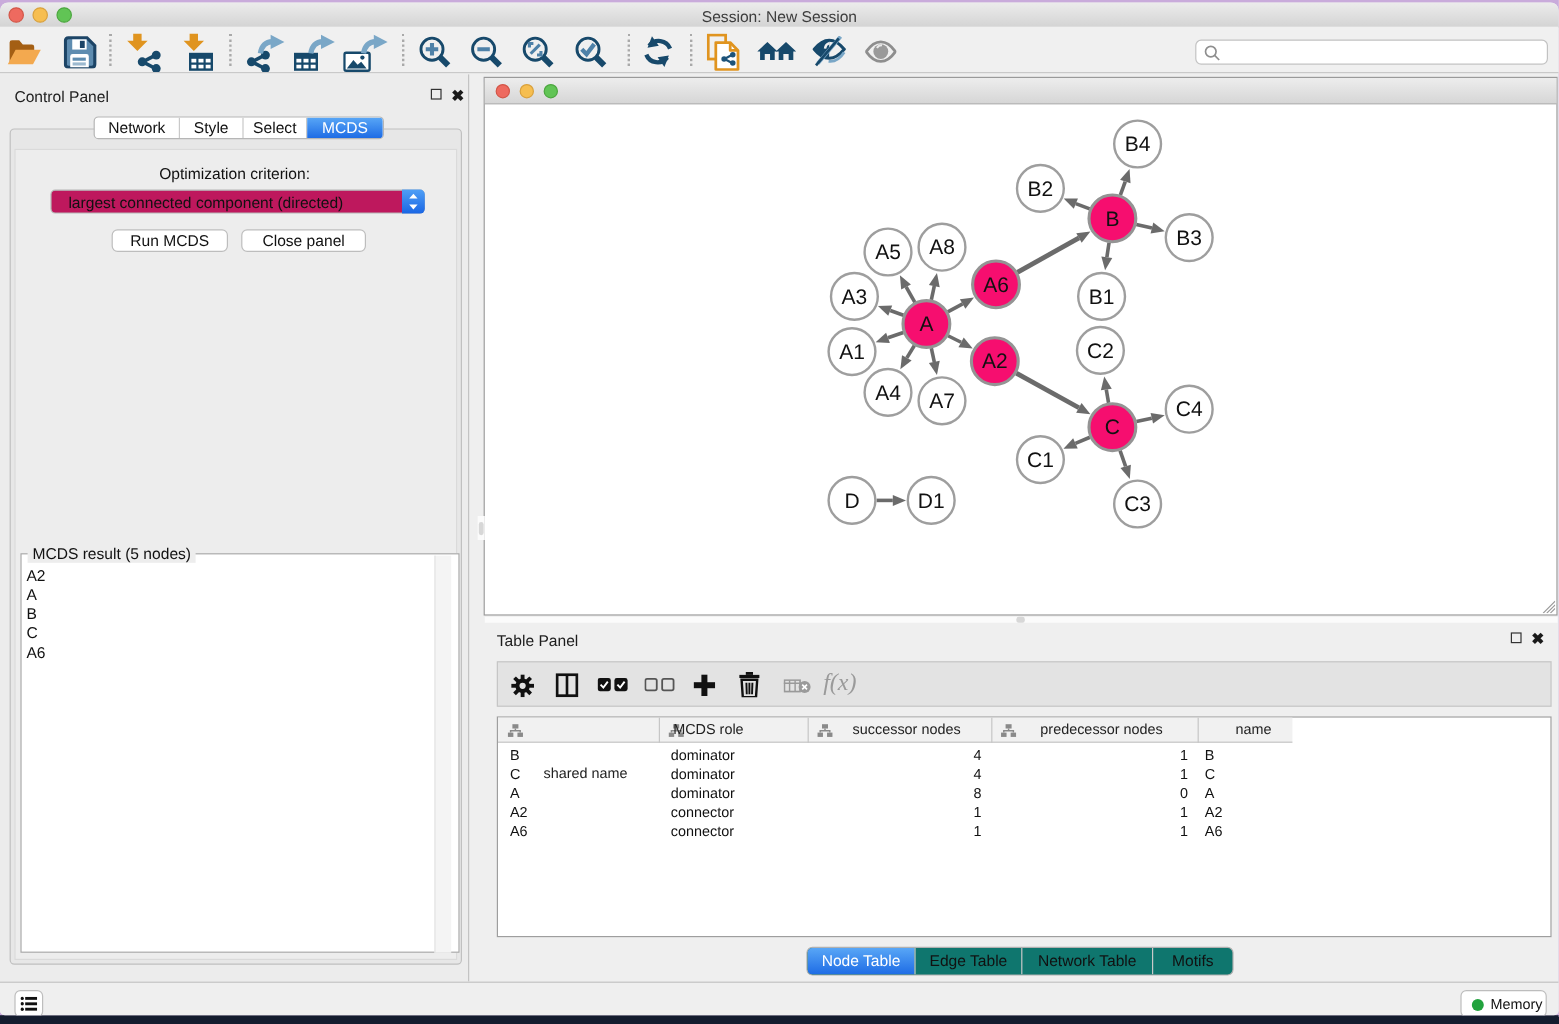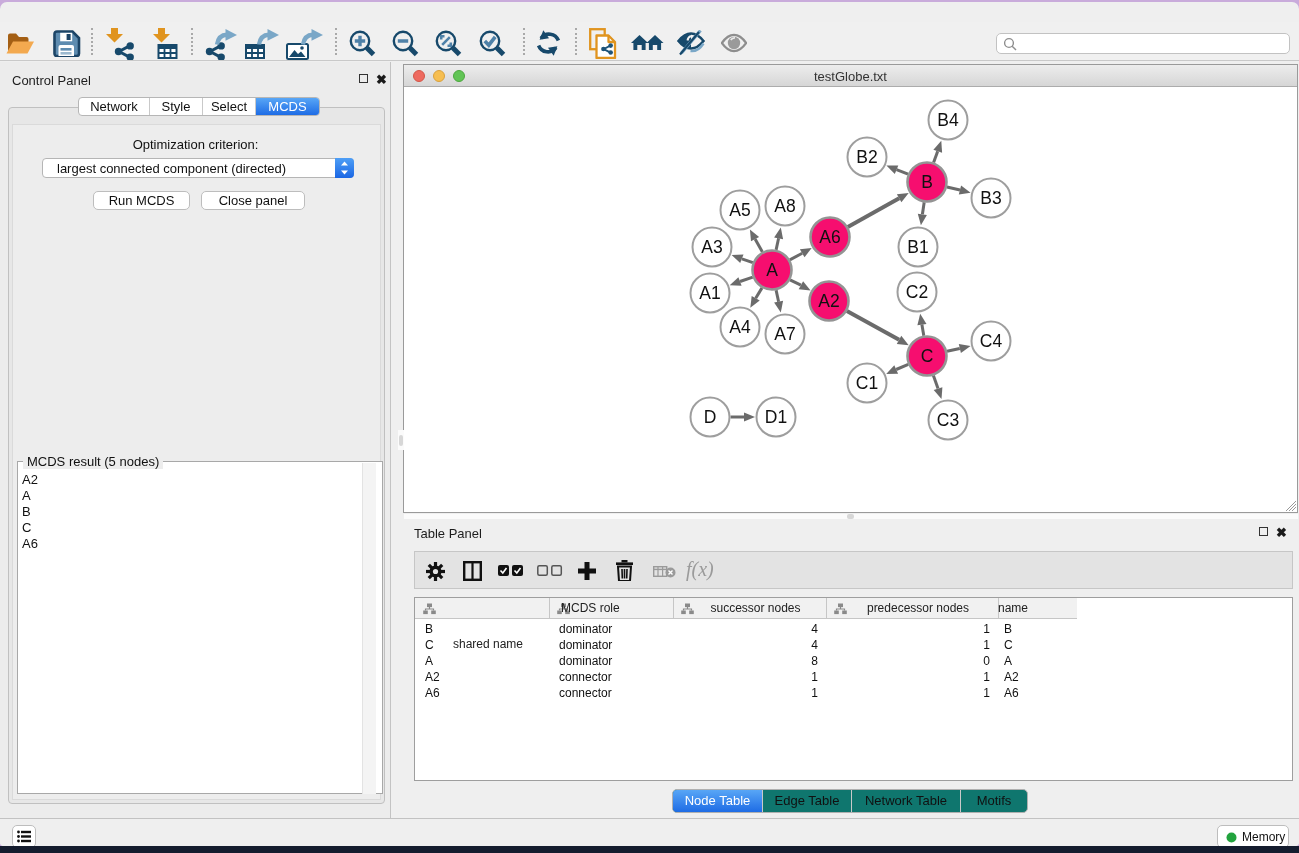--- a/index.html
+++ b/index.html
@@ -26,21 +26,21 @@
 #tabinner { left:3px; top:16px; width:369px; height:676px; background:#ededed;
   border:1px solid #dadada; }
 #tabs { left:78px; top:35px; height:19px; display:flex; border:1px solid #b6b6b6;
   border-radius:4px; overflow:hidden; background:#fff; }
 #tabs div { font-size:13px; color:#111; line-height:18px;
   border-right:1px solid #c9c9c9; text-align:center;}
 #tabs div:last-child { border-right:none; }
 #tabs .sel { background:linear-gradient(180deg,#58a6f6,#1e6ce5); color:#fff; }
 .btn { background:#fff; border:1px solid #bdbdbd; border-radius:5px; font-size:13px;
   color:#111; text-align:center; }
-#combo { left:42px; top:96px; width:312px; height:20px; background:#ffffff;
+#combo { left:42px; top:96px; width:312px; height:20px; background:#be185d;
   border:1px solid #b5b5b5; border-radius:4px; font-size:13px; color:#111; }
 #combocap { right:-1px; top:-1px; width:19px; height:20px; border-radius:0 4px 4px 0;
   background:linear-gradient(180deg,#4f9ff6,#1a66e4); }
 #groupbox { left:17px; top:399px; width:366px; height:333px; border:1px solid #a8a8a8;
   background:#fff; }
 #grouptitle { left:5px; top:-8px; background:#ededed; font-size:13px; color:#111;
   padding:0 4px; }
 #mcdslist { font-size:13px; color:#111; line-height:16px; left:4px; top:10px; }
 #scrolltrack { right:6px; top:1px; width:14px; height:331px; background:#f4f4f4;
   border-left:1px solid #e3e3e3; }
@@ -66,20 +66,26 @@
   border-right:1px solid #c9c9c9; }
 #btabs div:last-child { border-right:none; }
 #btabs .sel { background:linear-gradient(180deg,#58a6f6,#1e6ce5); color:#fff; }
 #statusbar { left:0; top:816px; width:100%; height:28px; background:#efefef;
   border-top:1px solid #c2c2c2; }
 #deskbottom { left:0; top:846px; width:1299px; height:7px; background:#141c2e; }
 </style></head><body>
 <div class="abs" id="deskbottom"></div>
 <div class="abs" id="win">
 
+<div class="abs" id="titlebar">
+ <div class="abs tl" style="left:7px;top:4px;background:#ee6a5f;border:0.5px solid #d35648;"></div>
+ <div class="abs tl" style="left:27px;top:4px;background:#f6be50;border:0.5px solid #d9a13d;"></div>
+ <div class="abs tl" style="left:47px;top:4px;background:#61c455;border:0.5px solid #4ca73f;"></div>
+ <div class="abs" id="ttext">Session: New Session</div>
+</div>
 <div class="abs" id="toolbar">
       <svg class="abs" style="left:5px;top:9px" width="31" height="25" viewBox="0 0 31 25">
 <path d="M3 21 L3 4.5 Q3 2.5 5 2.5 L11 2.5 L14 6 L21.5 6 Q23.5 6 23.5 8 L23.5 11 L8.5 11 Z" fill="#a45f14"></path>
 <path d="M1.5 22.5 L8 10.5 L29 10.5 L22.5 22.5 Z" fill="#f3a94f"></path>
       </svg>
       <svg class="abs" style="left:53px;top:8px" width="28" height="27" viewBox="0 0 28 27">
 <path d="M1.5 4 Q1.5 1.5 4 1.5 L19.5 1.5 L26 8 L26 23.5 Q26 26 23.5 26 L4 26 Q1.5 26 1.5 23.5 Z" fill="#5e8cb0" stroke="#1c4466" stroke-width="2.6"></path>
 <rect x="7.2" y="2.8" width="12" height="8.5" fill="#fff"></rect>
 <rect x="13.6" y="4" width="4" height="6" fill="#1c4466"></rect>
 <path d="M5.5 26 L5.5 17 Q5.5 15 7.5 15 L19 15 Q21 15 21 17 L21 26 Z" fill="#fff"></path>
@@ -251,21 +257,20 @@
    <div class="abs" id="mcdslist">A2<br>A<br>B<br>C<br>A6</div>
  </div>
 </div>
 
 <div class="abs" style="left:403px;top:62px;width:6px;height:5px;background:#3a6fd8;clip-path:polygon(0 0, 100% 0, 0 100%);"></div>
 <div class="abs" id="netwin">
  <div class="abs" id="nettitle">
   <div class="abs tls" style="left:9px;top:5px;background:#ee6a5f;border:0.5px solid #d35648;"></div>
   <div class="abs tls" style="left:29px;top:5px;background:#f6be50;border:0.5px solid #d9a13d;"></div>
   <div class="abs tls" style="left:49px;top:5px;background:#61c455;border:0.5px solid #4ca73f;"></div>
-  <div class="abs" id="nettext">testGlobe.txt</div>
  </div>
  <svg class="abs" style="left:0;top:22px" width="893" height="424" viewBox="0 0 893 424">
  <line x1="358.4" y1="164.9" x2="351.1" y2="152.1" stroke="#6b6b6b" stroke-width="3"></line>
 <polygon points="345.9,142.4 355.1,150.0 347.0,154.3" fill="#6b6b6b"></polygon>
 <line x1="372.1" y1="162.9" x2="374.6" y2="151.3" stroke="#6b6b6b" stroke-width="3"></line>
 <polygon points="376.8,140.6 379.1,152.3 370.1,150.4" fill="#6b6b6b"></polygon>
 <line x1="348.9" y1="175.7" x2="337.9" y2="171.8" stroke="#6b6b6b" stroke-width="3"></line>
 <polygon points="327.6,167.9 339.5,167.5 336.2,176.1" fill="#6b6b6b"></polygon>
 <line x1="348.8" y1="190.1" x2="336.0" y2="194.5" stroke="#6b6b6b" stroke-width="3"></line>
 <polygon points="325.7,198.3 334.4,190.2 337.6,198.8" fill="#6b6b6b"></polygon>
@@ -441,21 +446,21 @@
         <div class="abs hlabel" style="left:270px;width:141px;text-align:center;">successor nodes</div>
         <div class="abs hsep" style="left:411px"></div>
         <svg class="abs" style="left:419px;top:5px" width="13" height="12" viewBox="0 0 13 12">
           <rect x="4" y="0.5" width="5" height="3.6" fill="#8a8a8a"></rect>
 <rect x="0.2" y="7.5" width="4.6" height="3.6" fill="#8a8a8a"></rect>
           <rect x="8.2" y="7.5" width="4.6" height="3.6" fill="#8a8a8a"></rect>
 <path d="M6.5 4 L6.5 6 M2.5 7.5 L2.5 6 L10.5 6 L10.5 7.5" fill="none" stroke="#8a8a8a" stroke-width="1.2"></path>
         </svg>
         <div class="abs hlabel" style="left:423px;width:160px;text-align:center;">predecessor nodes</div>
         <div class="abs hsep" style="left:583px"></div>
-        <div class="abs hlabel" style="left:583px;width:93px;">name</div>
+        <div class="abs hlabel" style="left:583px;width:93px;text-align:center;">name</div>
       </div>
       <div class="abs cell" style="left:10px;top:24px;">B</div>
 <div class="abs cell" style="left:144px;top:24px;">dominator</div>
 <div class="abs cell" style="left:258px;top:24px;width:145px;text-align:right;">4</div>
 <div class="abs cell" style="left:411px;top:24px;width:164px;text-align:right;">1</div>
 <div class="abs cell" style="left:589px;top:24px;">B</div>
       <div class="abs cell" style="left:10px;top:40px;">C</div>
 <div class="abs cell" style="left:144px;top:40px;">dominator</div>
 <div class="abs cell" style="left:258px;top:40px;width:145px;text-align:right;">4</div>
 <div class="abs cell" style="left:411px;top:40px;width:164px;text-align:right;">1</div>

